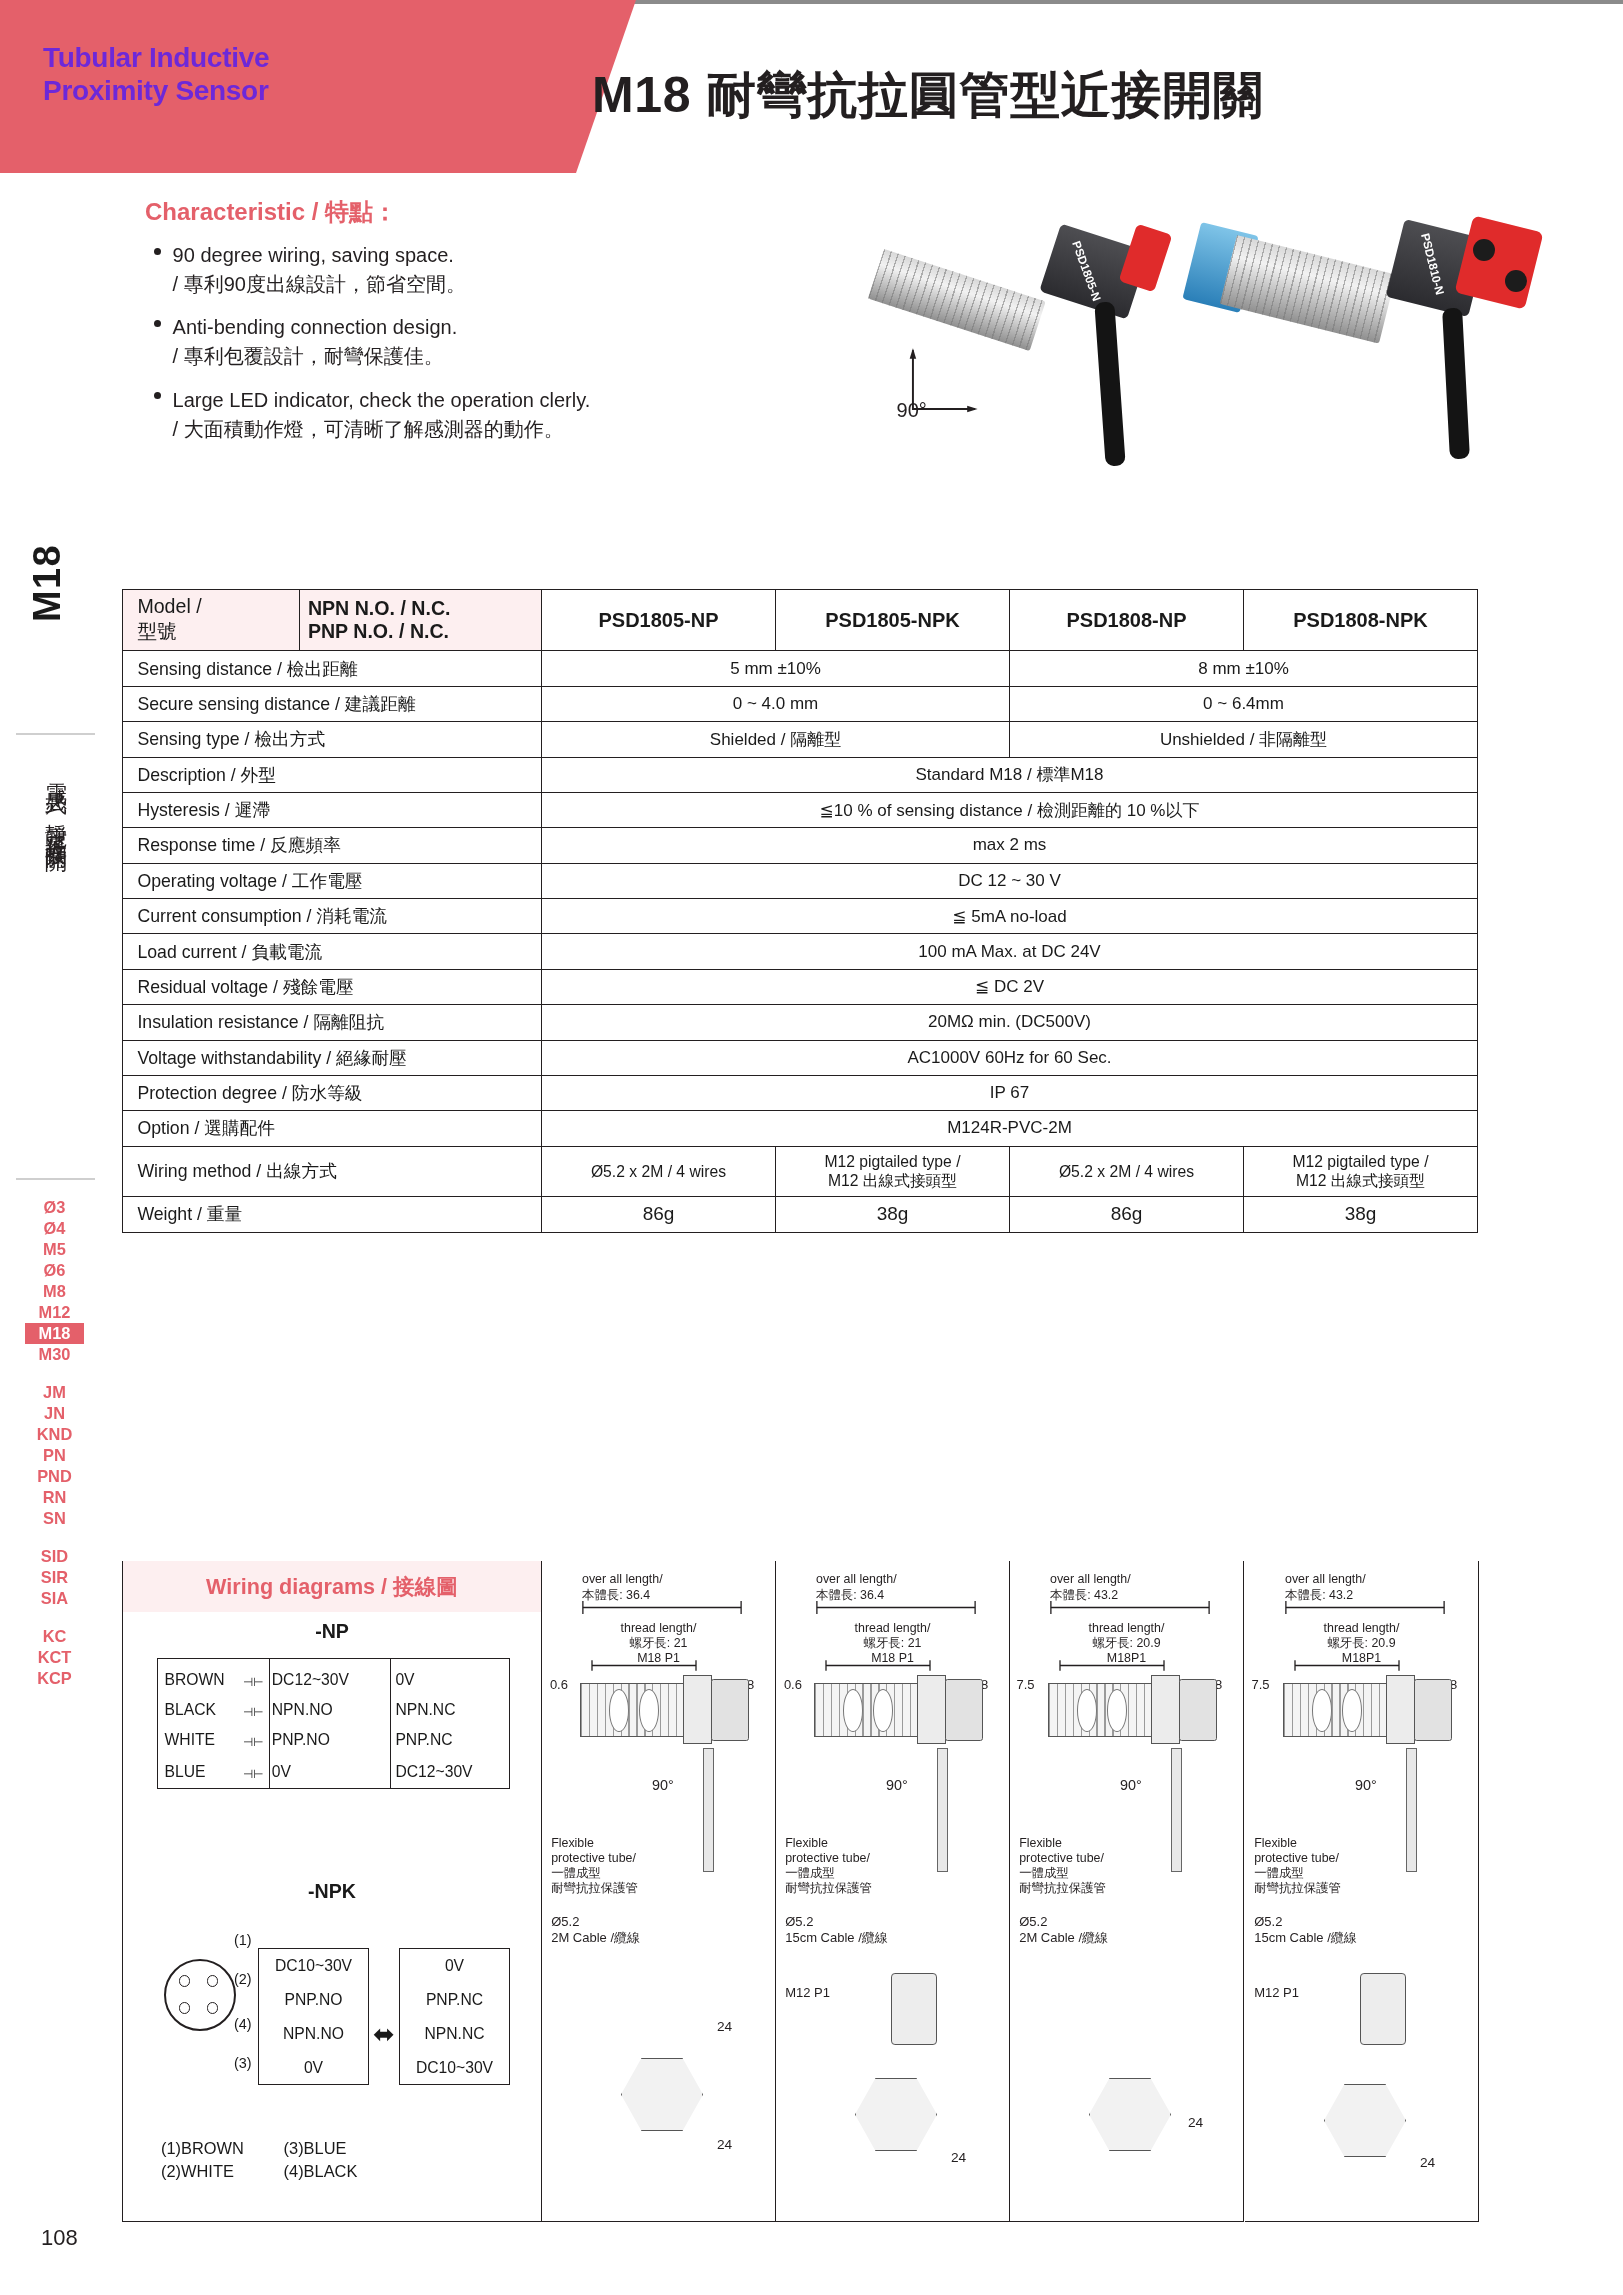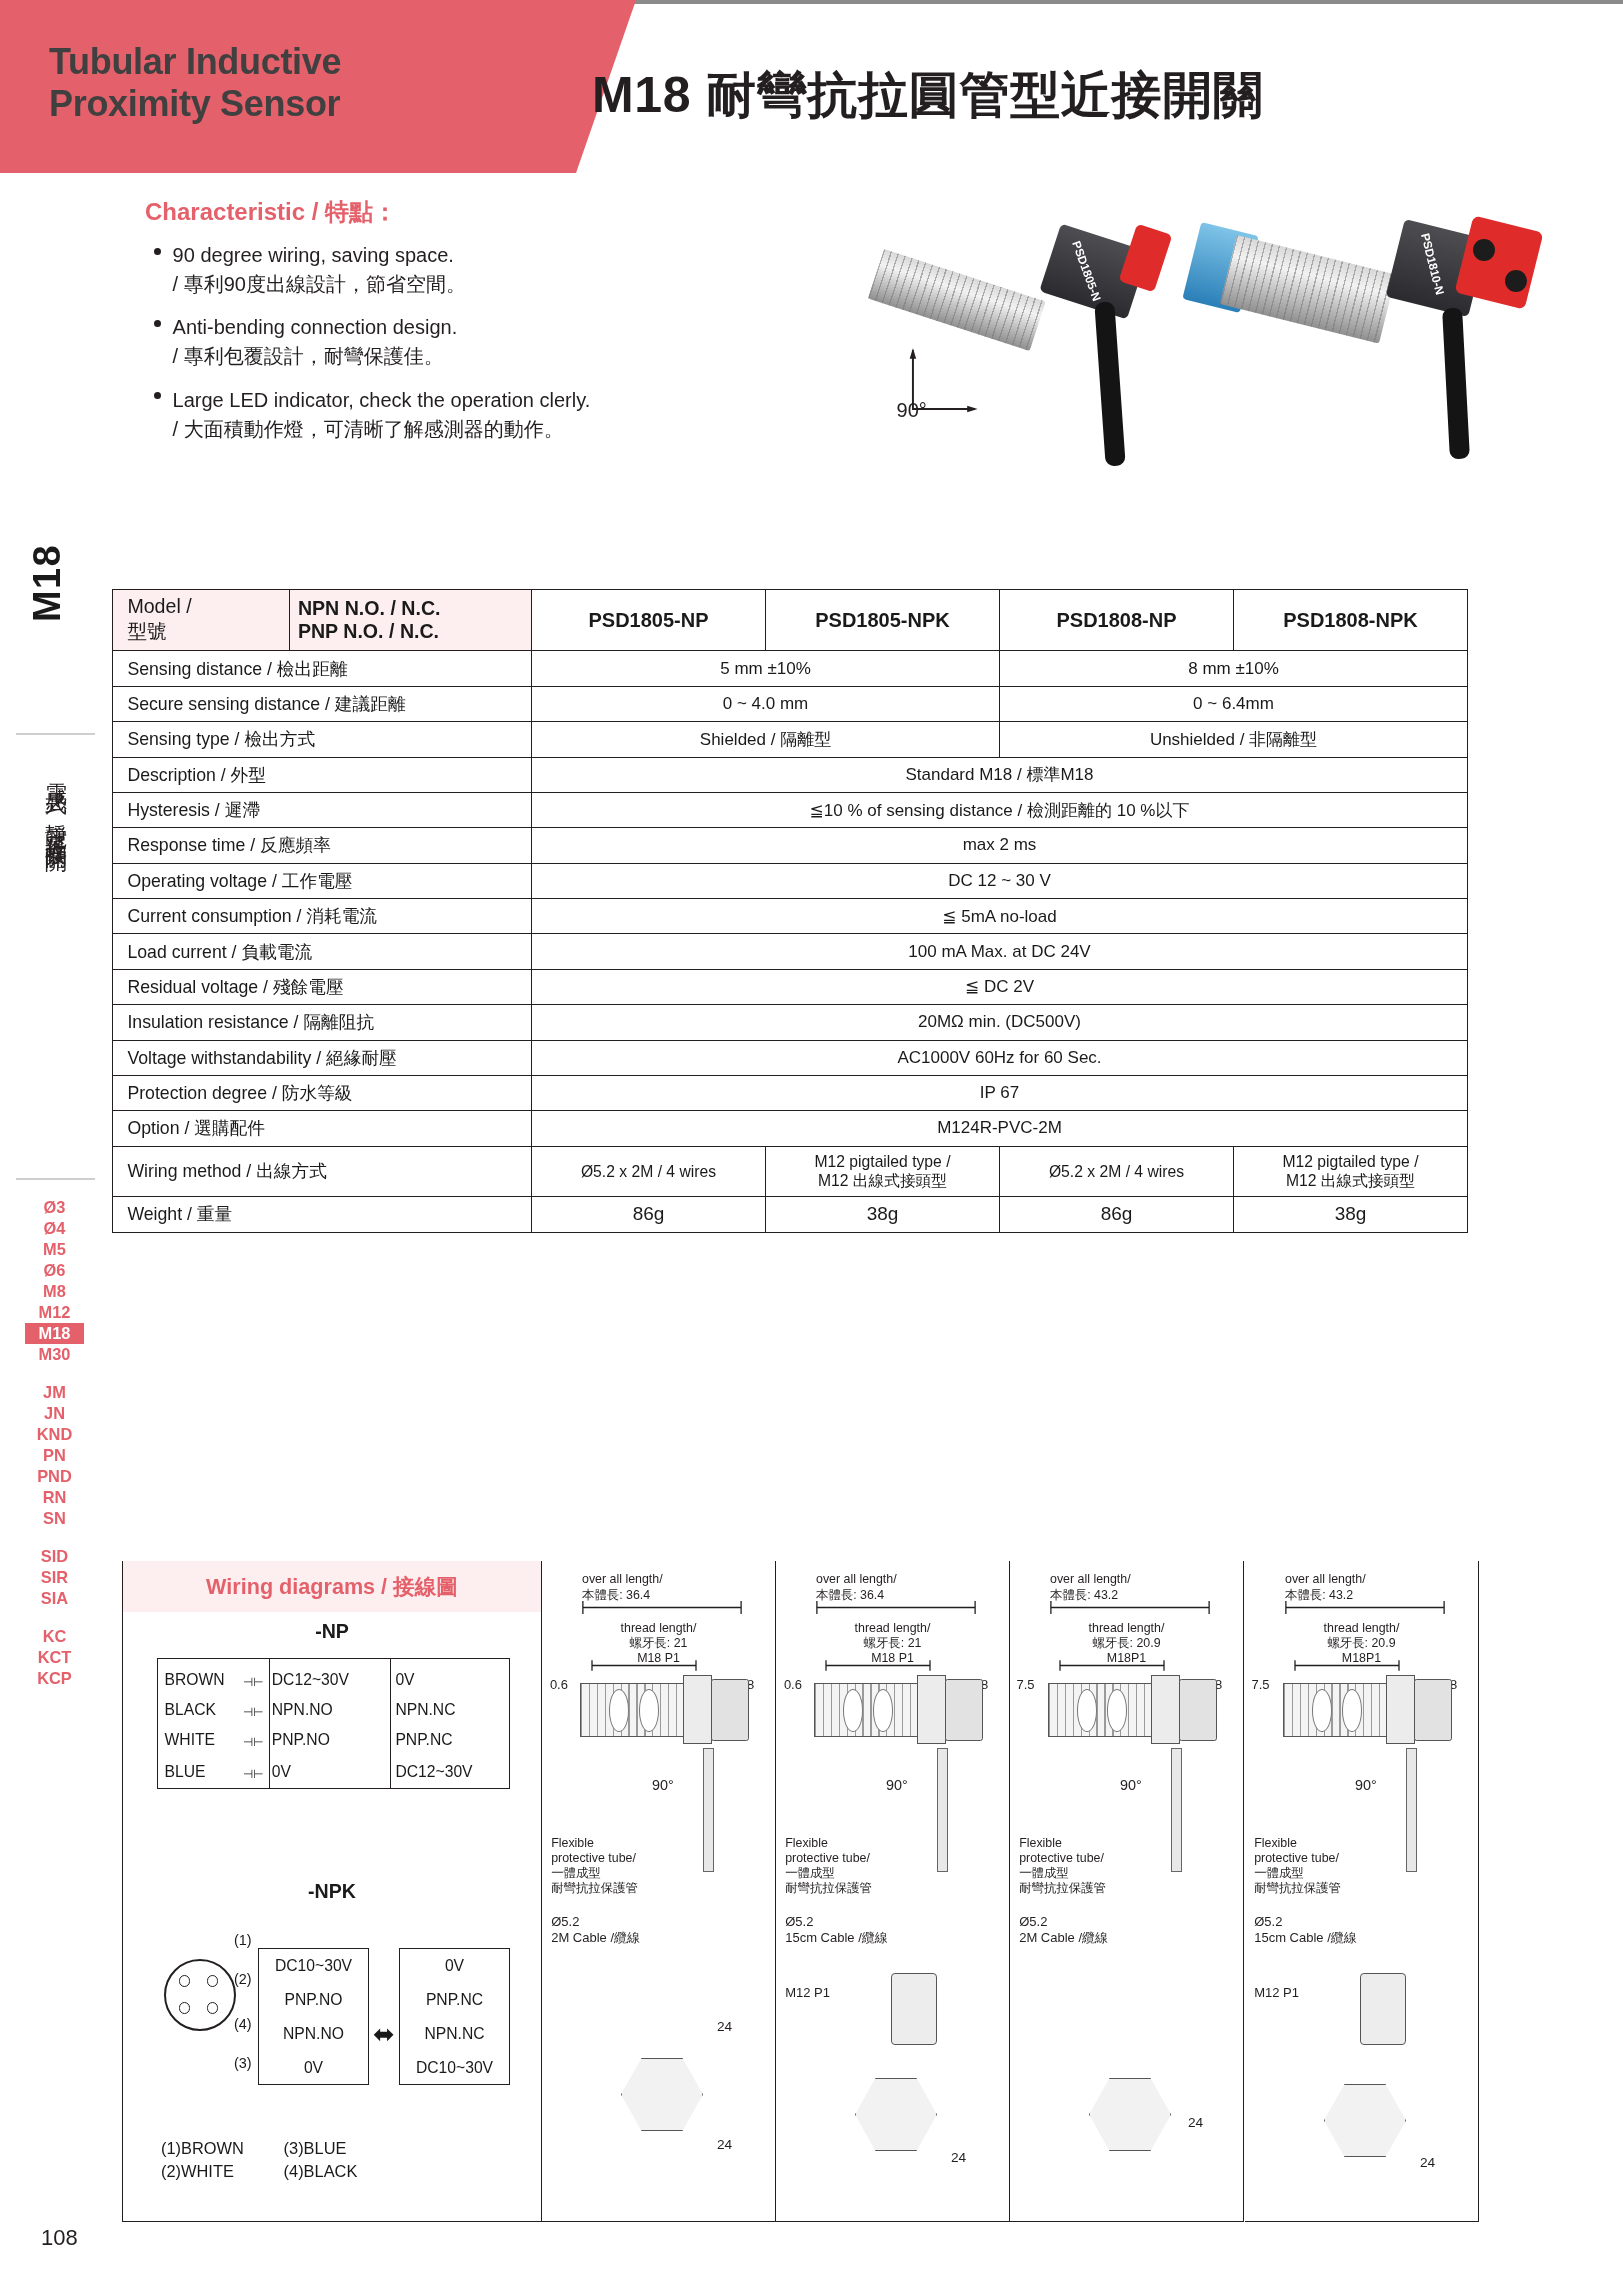--- a/index.html
+++ b/index.html
@@ -19,22 +19,22 @@
   .header-red {
     position:absolute; left:0; top:0; width:576px; height:173px;
     background:#e4606a;
   }
   .header-red::after{
     content:""; position:absolute; right:-60px; top:0;
     border-top:173px solid #e4606a;
     border-right:60px solid transparent;
   }
   .header-title-en {
-    position:absolute; left:49px; top:41px;
-    color:#404040; font-weight:bold; font-size:36px; line-height:1.18;
+    position:absolute; left:43px; top:41px;
+    color:#6d28d9; font-weight:bold; font-size:28px; line-height:1.18;
     letter-spacing:-0.3px;
   }
   .header-title-zh {
     position:absolute; left:592px; top:62px;
     font-size:50px; font-weight:bold; color:#231f20;
     letter-spacing:0.7px;
   }
   .header-gray-rule{
     position:absolute; left:576px; top:0; width:1048px; height:3.9px;
     background:#8b8b8b;
@@ -117,21 +117,21 @@
     background:#e4606a; color:#fff; display:block;
   }
   .side-rule{
     position:absolute; left:15.7px; top:733px; width:79px; height:2px; background:#cfcfcf;
   }
   .side-rule2{
     position:absolute; left:15.7px; top:1178px; width:79px; height:2px; background:#cfcfcf;
   }
   
   .spec-table{
-    position:absolute; left:112px; top:589px; width:1356px;
+    position:absolute; left:122px; top:589px; width:1356px;
     border-collapse:collapse;
     font-size:17px;
   }
   .spec-table td, .spec-table th{
     border:1.3px solid #231f20;
     padding:5.2px 7.9px;
     vertical-align:middle;
   }
   .spec-table .hdr-model{
     background:#fdeff0; font-size:19.6px; width:177px; padding-left:14.4px;

